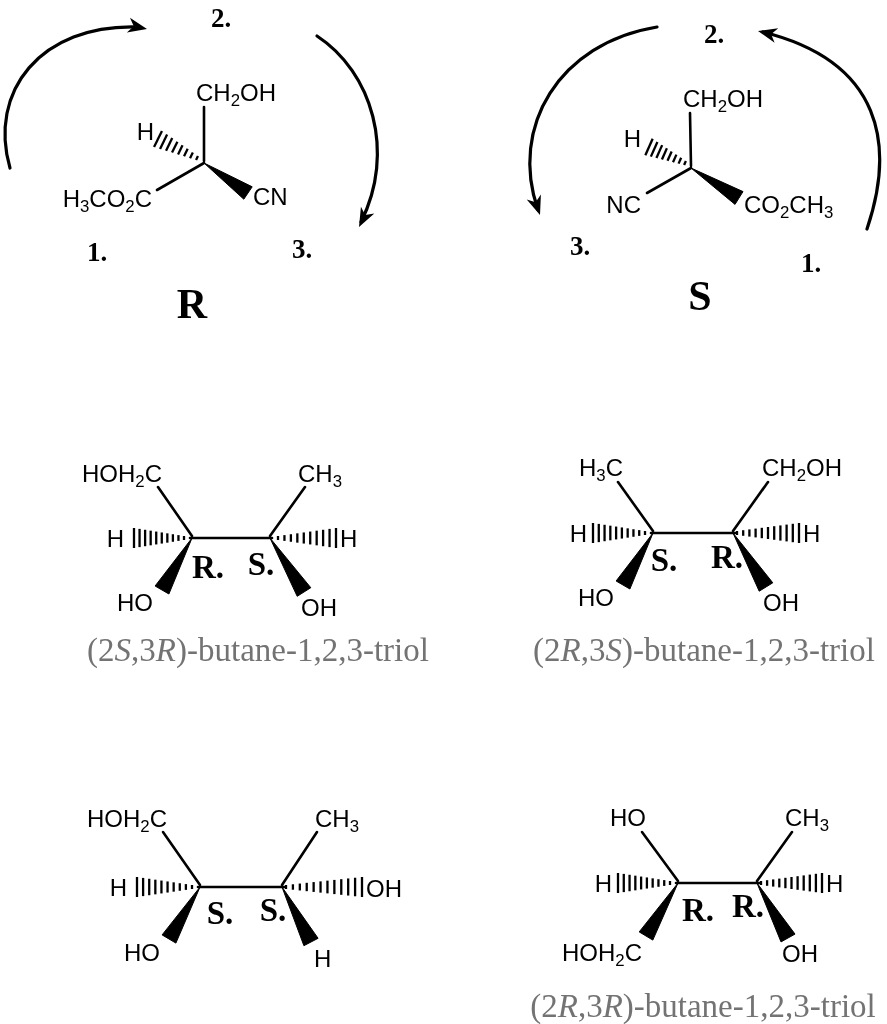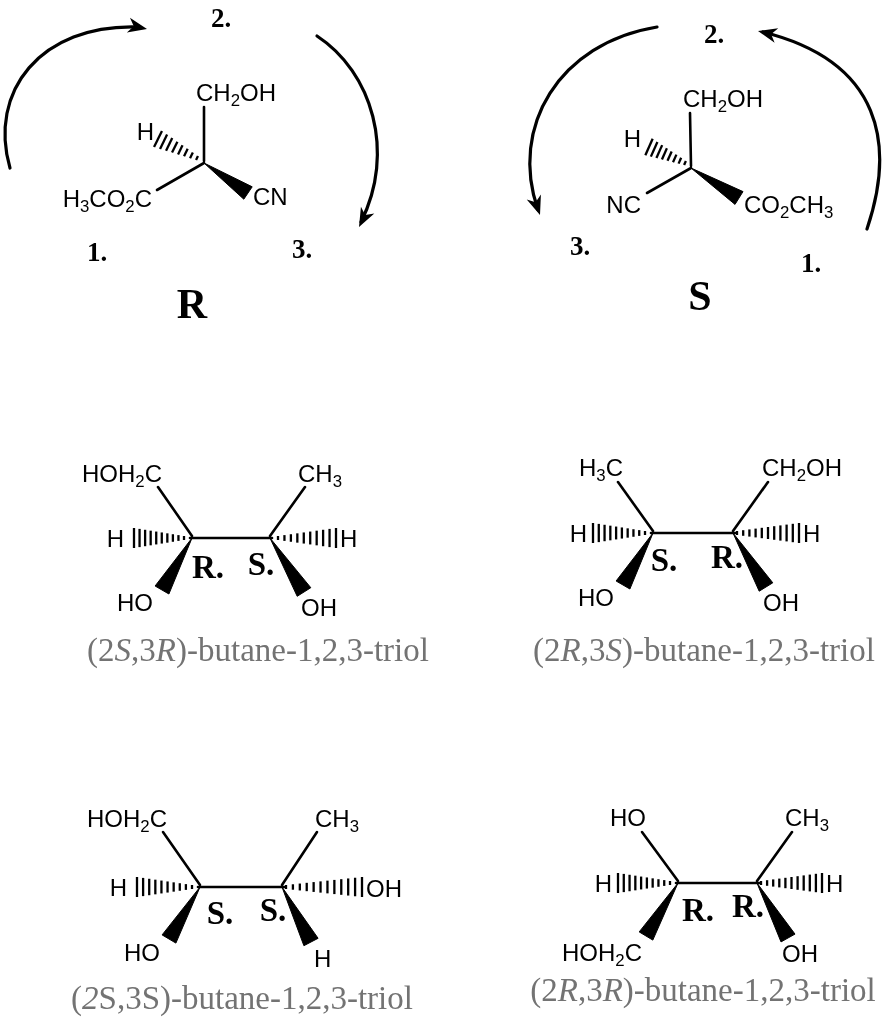--- a/index.html
+++ b/index.html
@@ -237,21 +237,20 @@
       </g>
       <text class="f end" x="127" y="47"><tspan>HOH</tspan><tspan dy="5" font-size="70%">2</tspan><tspan dy="-5">C</tspan></text>
       <text class="f" x="275" y="47"><tspan>CH</tspan><tspan dy="5" font-size="70%">3</tspan></text>
       <text class="f end" x="87" y="116"><tspan>H</tspan></text>
       <text class="f" x="326" y="117"><tspan>OH</tspan></text>
       <text class="f end" x="120" y="181"><tspan>HO</tspan></text>
       <text class="f" x="274" y="187"><tspan>H</tspan></text>
       <text class="sl mid" x="180" y="144">S.</text>
       <text class="sl mid" x="233" y="141">S.</text>
     </svg>
-    <div class="caption" style="left:22px;top:200px"><span>(</span><span class="it">2</span><span>S,3S)-butane-1,2,3-triol</span></div>
   </div>
 
   <div class="panel" style="left:470px;top:780px">
     <svg width="417" height="200">
       <g>
         <line class="bond" x1="172" y1="52" x2="208" y2="101"></line>
         <line class="bond" x1="322" y1="52" x2="287" y2="101"></line>
         <line class="bond" x1="206" y1="103" x2="289" y2="103"></line>
         <polygon class="wedge" points="208,103 169.2,151.9 182.8,160.1"></polygon>
         <polygon class="wedge" points="287,103 311,161.9 325,154.1"></polygon>
@@ -283,16 +282,16 @@
       </g>
       <text class="f end" x="176" y="46"><tspan>HO</tspan></text>
       <text class="f" x="315" y="46"><tspan>CH</tspan><tspan dy="5" font-size="70%">3</tspan></text>
       <text class="f end" x="142" y="112"><tspan>H</tspan></text>
       <text class="f" x="356" y="112"><tspan>H</tspan></text>
       <text class="f end" x="172" y="181"><tspan>HOH</tspan><tspan dy="5" font-size="70%">2</tspan><tspan dy="-5">C</tspan></text>
       <text class="f" x="312" y="182"><tspan>OH</tspan></text>
       <text class="sl mid" x="228" y="141">R.</text>
       <text class="sl mid" x="278" y="137">R.</text>
     </svg>
-    <div class="caption" style="left:53px;top:192px"><span>(2</span><span class="it">R</span><span>,3</span><span class="it">R</span><span>)-butane-1,2,3-triol</span></div>
+    <div class="caption" style="left:53px;top:208px"><span>(2</span><span class="it">R</span><span>,3</span><span class="it">R</span><span>)-butane-1,2,3-triol</span></div>
   </div>
 
 </div>
 
 </body></html>

